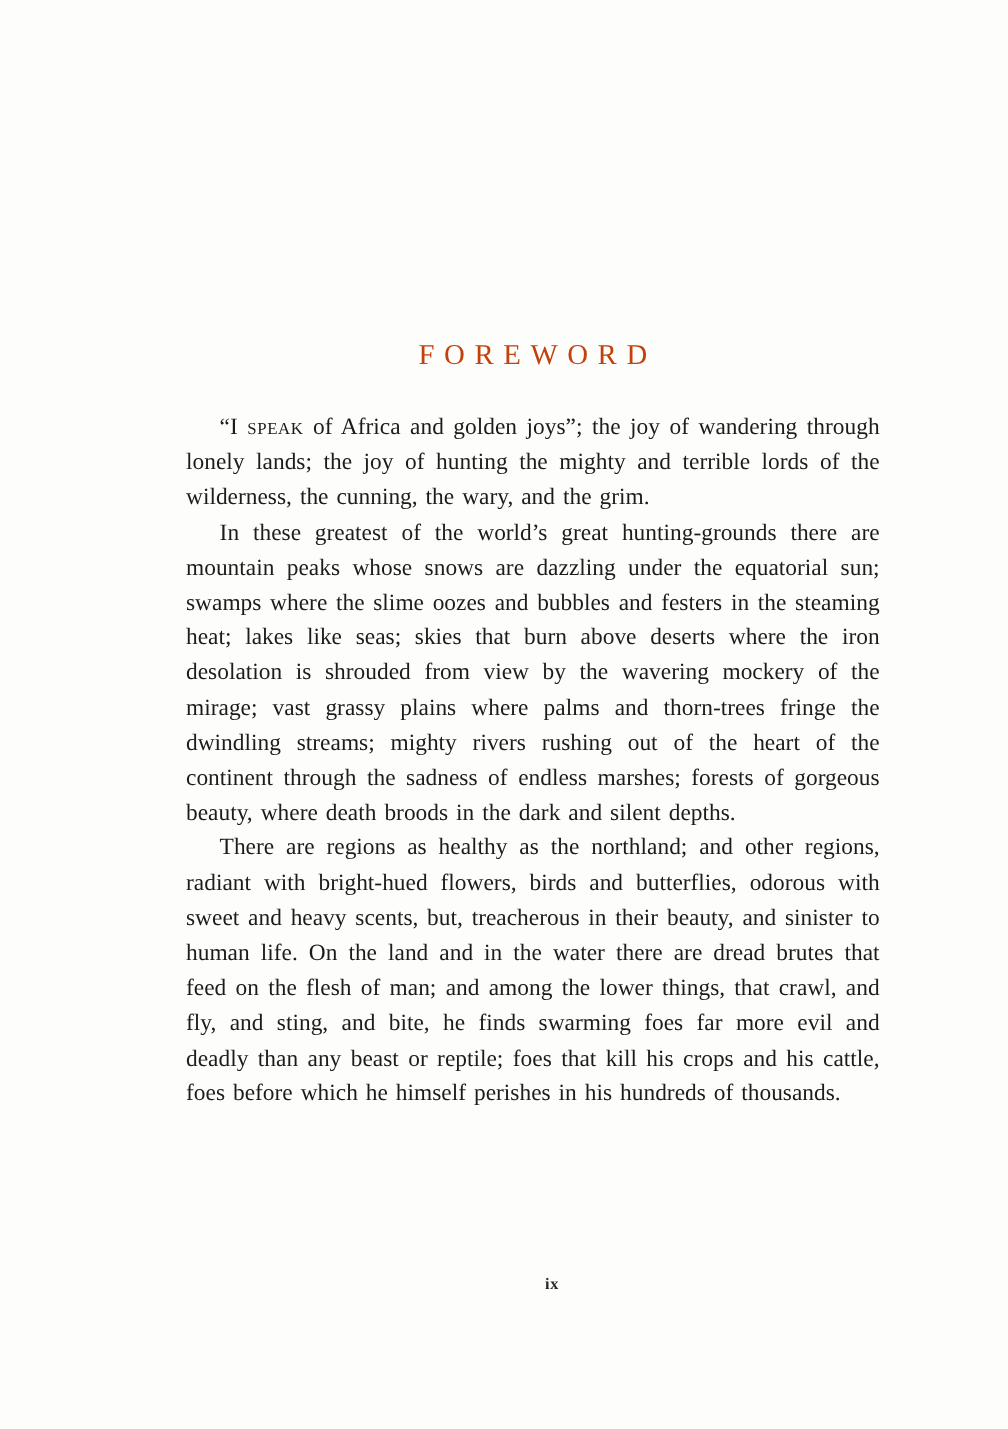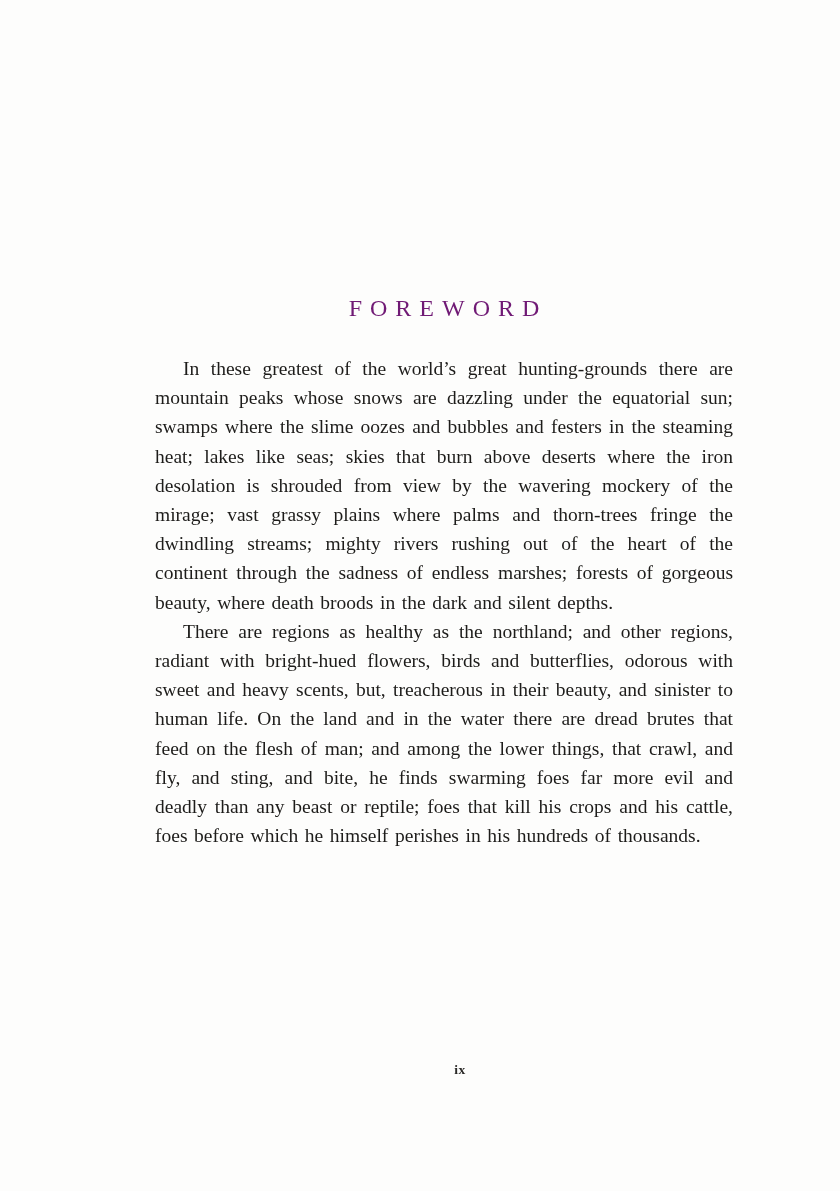--- a/index.html
+++ b/index.html
@@ -16,28 +16,28 @@
     overflow: hidden;
   }
   .page {
     position: absolute;
     left: 155px;
     top: 0;
     width: 578px;
     height: 1191px;
   }
   .title {
-    margin: 12px;
+    margin: 0;
     padding-top: 283px;
     text-align: center;
     font-size: 24px;
     font-weight: 500;
     letter-spacing: 8px;
     text-indent: 8px; 
-    color: #701a75;
+    color: #c2410c;
   }
   .body-text {
     margin-top: 32px;
     font-size: 19.5px;
     line-height: 29.2px;
     text-align: justify;
     word-spacing: 0.09em;
   }
   .body-text p {
     margin: 0;
@@ -61,20 +61,23 @@
 </style>
 </head>
 <body>
 
 <div class="page">
 
   <h1 class="title">FOREWORD</h1>
 
   <div class="body-text">
 
+    <p>
+      <span>“I </span><span class="smallcaps">speak</span><span> of Africa and golden joys”; the joy of wandering through lonely lands; the joy of hunting the mighty and terrible lords of the wilderness, the cunning, the wary, and the grim.</span>
+    </p>
 
     <p>In these greatest of the world’s great hunting-grounds there are mountain peaks whose snows are dazzling under the equatorial sun; swamps where the slime oozes and bubbles and festers in the steaming heat; lakes like seas; skies that burn above deserts where the iron desolation is shrouded from view by the wavering mockery of the mirage; vast grassy plains where palms and thorn-trees fringe the dwindling streams; mighty rivers rushing out of the heart of the continent through the sadness of endless marshes; forests of gorgeous beauty, where death broods in the dark and silent depths.</p>
 
     <p>There are regions as healthy as the northland; and other regions, radiant with bright-hued flowers, birds and butterflies, odorous with sweet and heavy scents, but, treacherous in their beauty, and sinister to human life. On the land and in the water there are dread brutes that feed on the flesh of man; and among the lower things, that crawl, and fly, and sting, and bite, he finds swarming foes far more evil and deadly than any beast or reptile; foes that kill his crops and his cattle, foes before which he himself perishes in his hundreds of thousands.</p>
 
   </div>
 
   <div class="folio">ix</div>
 
 </div>

